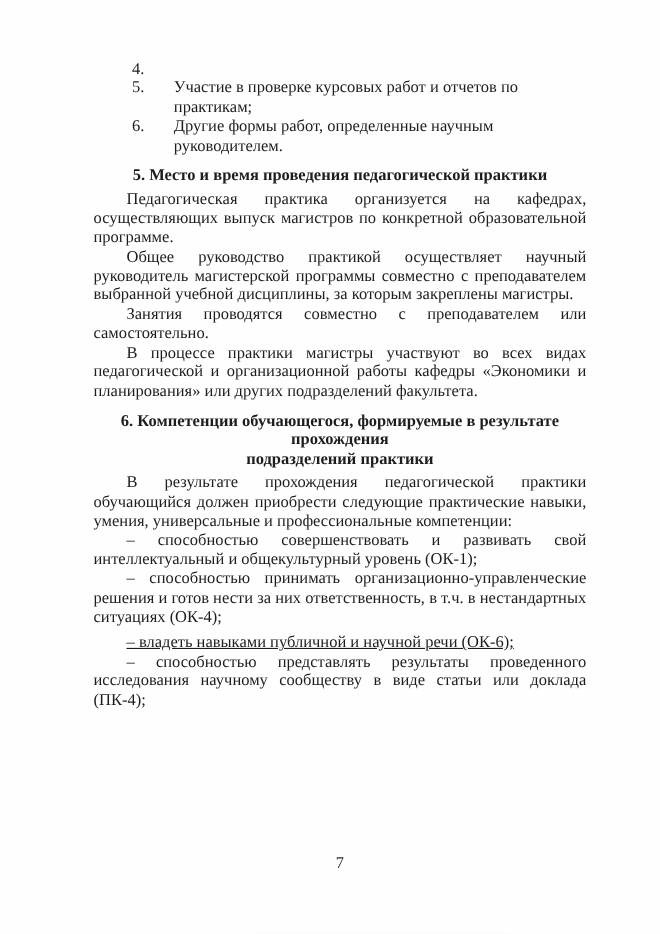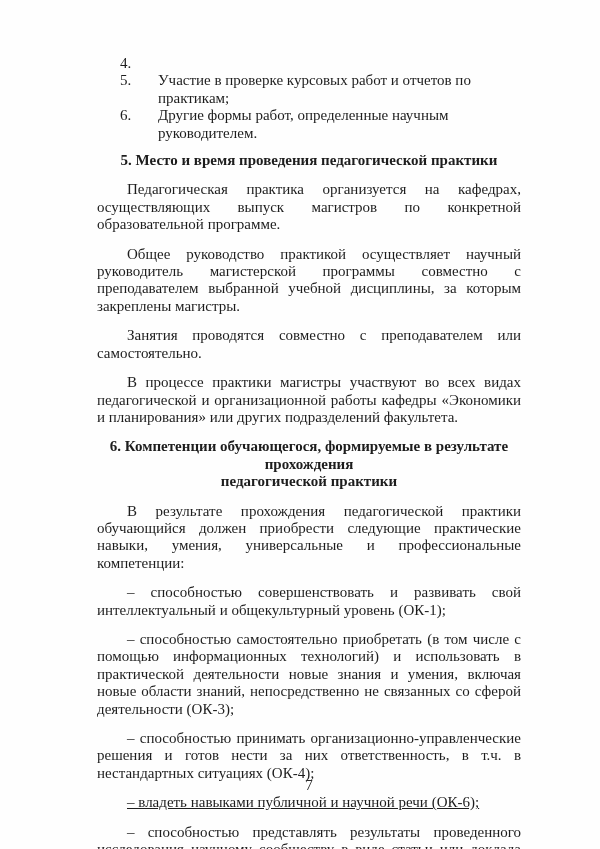--- a/index.html
+++ b/index.html
@@ -21,21 +21,21 @@
   .numlist .row { display: flex; }
   .numlist .num { flex: none; width: 38px; margin-left: 35px; }
   .numlist .txt { flex: 1; }
   .sec-heading {
     font-weight: bold;
     text-align: center;
     margin: 10px 0 4px 0;
   }
   .sec-heading .hline { display: block; }
   p.body {
-    margin: 12px;
+    margin: 0;
     text-align: justify;
     text-indent: 30px;
   }
   p.body.gap { margin-top: 6px; text-decoration: underline; }
   .page-number {
     position: absolute;
     left: 85px;
     width: 448px;
     top: 777px;
     text-align: center;
@@ -63,26 +63,25 @@
 
   <div class="sec-heading">5. Место и время проведения педагогической практики</div>
 
   <p class="body">Педагогическая практика организуется на кафедрах, осуществляющих выпуск магистров по конкретной образовательной программе.</p>
   <p class="body">Общее руководство практикой осуществляет научный руководитель магистерской программы совместно с преподавателем выбранной учебной дисциплины, за которым закреплены магистры.</p>
   <p class="body">Занятия проводятся совместно с преподавателем или самостоятельно.</p>
   <p class="body">В процессе практики магистры участвуют во всех видах педагогической и организационной работы кафедры «Экономики и планирования» или других подразделений факультета.</p>
 
   <div class="sec-heading">
     <span class="hline">6. Компетенции обучающегося, формируемые в результате прохождения</span>
-    <span class="hline">педагогической практики</span>
+    <span class="hline">подразделений практики</span>
   </div>
 
   <p class="body">В результате прохождения педагогической практики обучающийся должен приобрести следующие практические навыки, умения, универсальные и профессиональные компетенции:</p>
 
   <p class="body">– способностью совершенствовать и развивать свой интеллектуальный и общекультурный уровень (ОК-1);</p>
-  <p class="body">– способностью самостоятельно приобретать (в том числе с помощью информационных технологий) и использовать в практической деятельности новые знания и умения, включая новые области знаний, непосредственно не связанных со сферой деятельности (ОК-3);</p>
   <p class="body">– способностью принимать организационно-управленческие решения и готов нести за них ответственность, в т.ч. в нестандартных ситуациях (ОК-4);</p>
   <p class="body gap">– владеть навыками публичной и научной речи (ОК-6);</p>
   <p class="body">– способностью представлять результаты проведенного исследования научному сообществу в виде статьи или доклада (ПК-4);</p>
 
   <div class="page-number">7</div>
 
 </div>
 
 </body></html>

